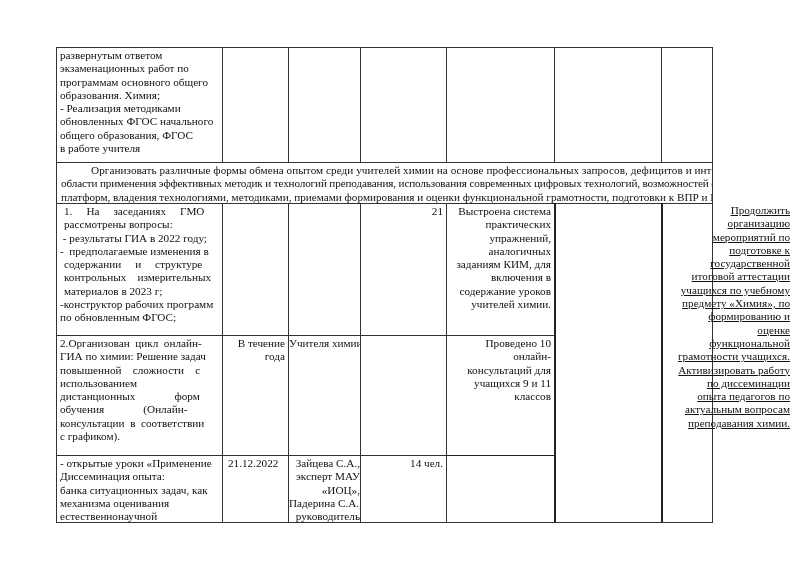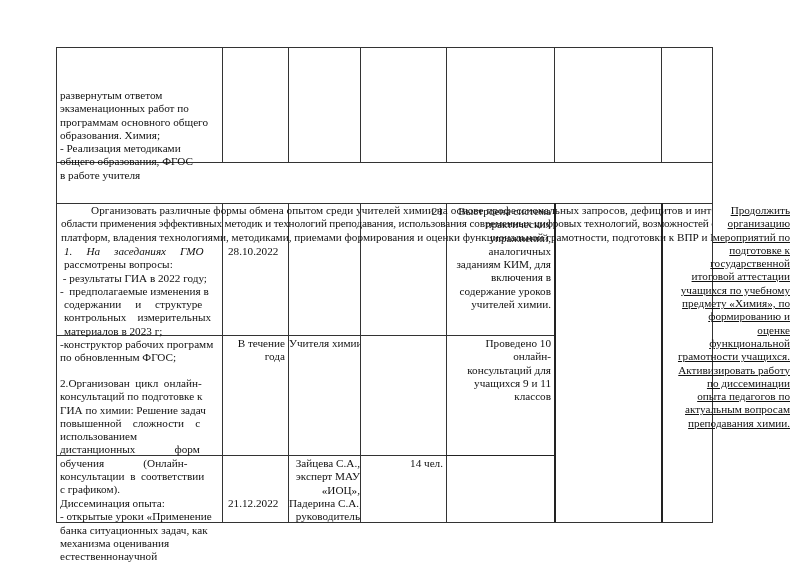--- a/index.html
+++ b/index.html
@@ -1,20 +1,20 @@
 <!DOCTYPE html>
 <html><head>
   <meta charset="utf-8">
   <style>
     html, body { margin: 0; padding: 0; background: #ffffff; }
     body { width: 800px; height: 566px; position: relative; overflow: hidden;
       font-family: "Liberation Serif", "DejaVu Serif", serif; color: #111; }
     .page { position: absolute; left: 0; top: 0; width: 800px; height: 566px; }
     .cell { position: absolute; box-sizing: border-box; font-size: 11.2px; line-height: 13.3px; padding: 1px 3px 0 3px; overflow: hidden; }
-    .left { text-align: left; margin-top: 40px; }
+    .left { text-align: left; }
     .center { text-align: right; }
     .line { white-space: pre; display: block; }
     .hl, .vl { position: absolute; background: #333; }
     .hl { height: 1px; }
     .vl { width: 1px; }
     .vl.dark { background: #222; width: 1.5px; }
   </style>
 </head>
 <body>
 
@@ -44,43 +44,41 @@
   <div class="vl dark" style="left:661px; top:203px; height:319px;"></div>
 
   <div class="hl" style="left:446px; top:455px; width:108px; background:#222;"></div>
 
   <div class="cell left" style="left:57px; top:48px; width:165px; height:114px;">
     <span class="line">развернутым ответом</span>
     <span class="line">экзаменационных работ по</span>
     <span class="line">программам основного общего</span>
     <span class="line">образования. Химия;</span>
     <span class="line">- Реализация методиками</span>
+    <span class="line">обновленных ФГОС начального</span>
     <span class="line">общего образования, ФГОС</span>
     <span class="line">в работе учителя</span>
   </div>
 
   <div class="cell left" style="left:57px; top:163px; width:655px; height:40px; padding-left:4px;">
     <span class="line" style="padding-left:30px; letter-spacing:0.05px;">Организовать различные формы обмена опытом среди учителей химии на основе профессиональных запросов, дефицитов и интересов: в</span>
     <span class="line" style="letter-spacing:-0.15px;">области применения эффективных методик и технологий преподавания, использования современных цифровых технологий, возможностей онлайн-</span>
     <span class="line">платформ, владения технологиями, методиками, приемами формирования и оценки функциональной грамотности, подготовки к ВПР и ГИА,</span>
   </div>
 
   <div class="cell left" style="left:57px; top:204px; width:165px; height:131px;">
-    <span class="line" style="padding-left:4px;font-style:italic;">1.     На     заседаниях     ГМО</span>
+    <span class="line" style="padding-left:4px;">1.     На     заседаниях     ГМО</span>
     <span class="line" style="padding-left:4px;">рассмотрены вопросы:</span>
     <span class="line"> - результаты ГИА в 2022 году;</span>
     <span class="line">-  предполагаемые изменения в</span>
     <span class="line" style="padding-left:4px;">содержании     и     структуре</span>
     <span class="line" style="padding-left:4px;">контрольных    измерительных</span>
     <span class="line" style="padding-left:4px;">материалов в 2023 г;</span>
     <span class="line">-конструктор рабочих программ</span>
     <span class="line">по обновленным ФГОС;</span>
-  </div>
-  <div class="cell left" style="left:223px; top:204px; width:65px; height:131px; padding-left:5px;">
-    <span>28.10.2022</span>
   </div>
   <div class="cell center" style="left:289px; top:204px; width:71px; height:131px;">
     <span></span>
   </div>
   <div class="cell center" style="left:361px; top:204px; width:85px; height:131px;">
     <span>21</span>
   </div>
   <div class="cell center" style="left:447px; top:204px; width:107px; height:131px;">
     <span class="line">Выстроена система</span>
     <span class="line">практических</span>
@@ -90,21 +88,20 @@
     <span class="line">включения в</span>
     <span class="line">содержание уроков</span>
     <span class="line">учителей химии.</span>
   </div>
 
   <div class="cell center" style="left:662px; top:204px; width:50px; height:318px;"></div>
   <div class="cell center" style="left:662px; top:204px; width:128px; height:318px; margin-left:-0px;"></div>
 
   <div class="cell left" style="left:57px; top:336px; width:165px; height:119px;">
     <span class="line">2.Организован  цикл  онлайн-</span>
-    <span class="line">консультаций по подготовке к</span>
     <span class="line">ГИА по химии: Решение задач</span>
     <span class="line">повышенной    сложности    с</span>
     <span class="line">использованием</span>
     <span class="line">дистанционных              форм</span>
     <span class="line">обучения              (Онлайн-</span>
     <span class="line">консультации  в  соответствии</span>
     <span class="line">с графиком).</span>
   </div>
   <div class="cell center" style="left:289px; top:336px; width:71px; height:119px; padding:1px 0 0 0;">
     <span style="white-space:nowrap;">Учителя химии</span>
@@ -115,22 +112,22 @@
   </div>
   <div class="cell center" style="left:447px; top:336px; width:107px; height:119px;">
     <span class="line">Проведено 10</span>
     <span class="line">онлайн-</span>
     <span class="line">консультаций для</span>
     <span class="line">учащихся 9 и 11</span>
     <span class="line">классов</span>
   </div>
 
   <div class="cell left" style="left:57px; top:456px; width:165px; height:66px;">
+    <span class="line">- открытые уроки «Применение</span>
     <span class="line">Диссеминация опыта:</span>
-    <span class="line">- открытые уроки «Применение</span>
     <span class="line">банка ситуационных задач, как</span>
     <span class="line">механизма оценивания</span>
     <span class="line">естественнонаучной</span>
   </div>
   <div class="cell left" style="left:223px; top:456px; width:65px; height:66px; padding-left:5px;">
     <span>21.12.2022</span>
   </div>
   <div class="cell center" style="left:289px; top:456px; width:71px; height:66px; padding:1px 0 0 0;">
     <span class="line">Зайцева С.А.,</span>
     <span class="line">эксперт МАУ</span>

